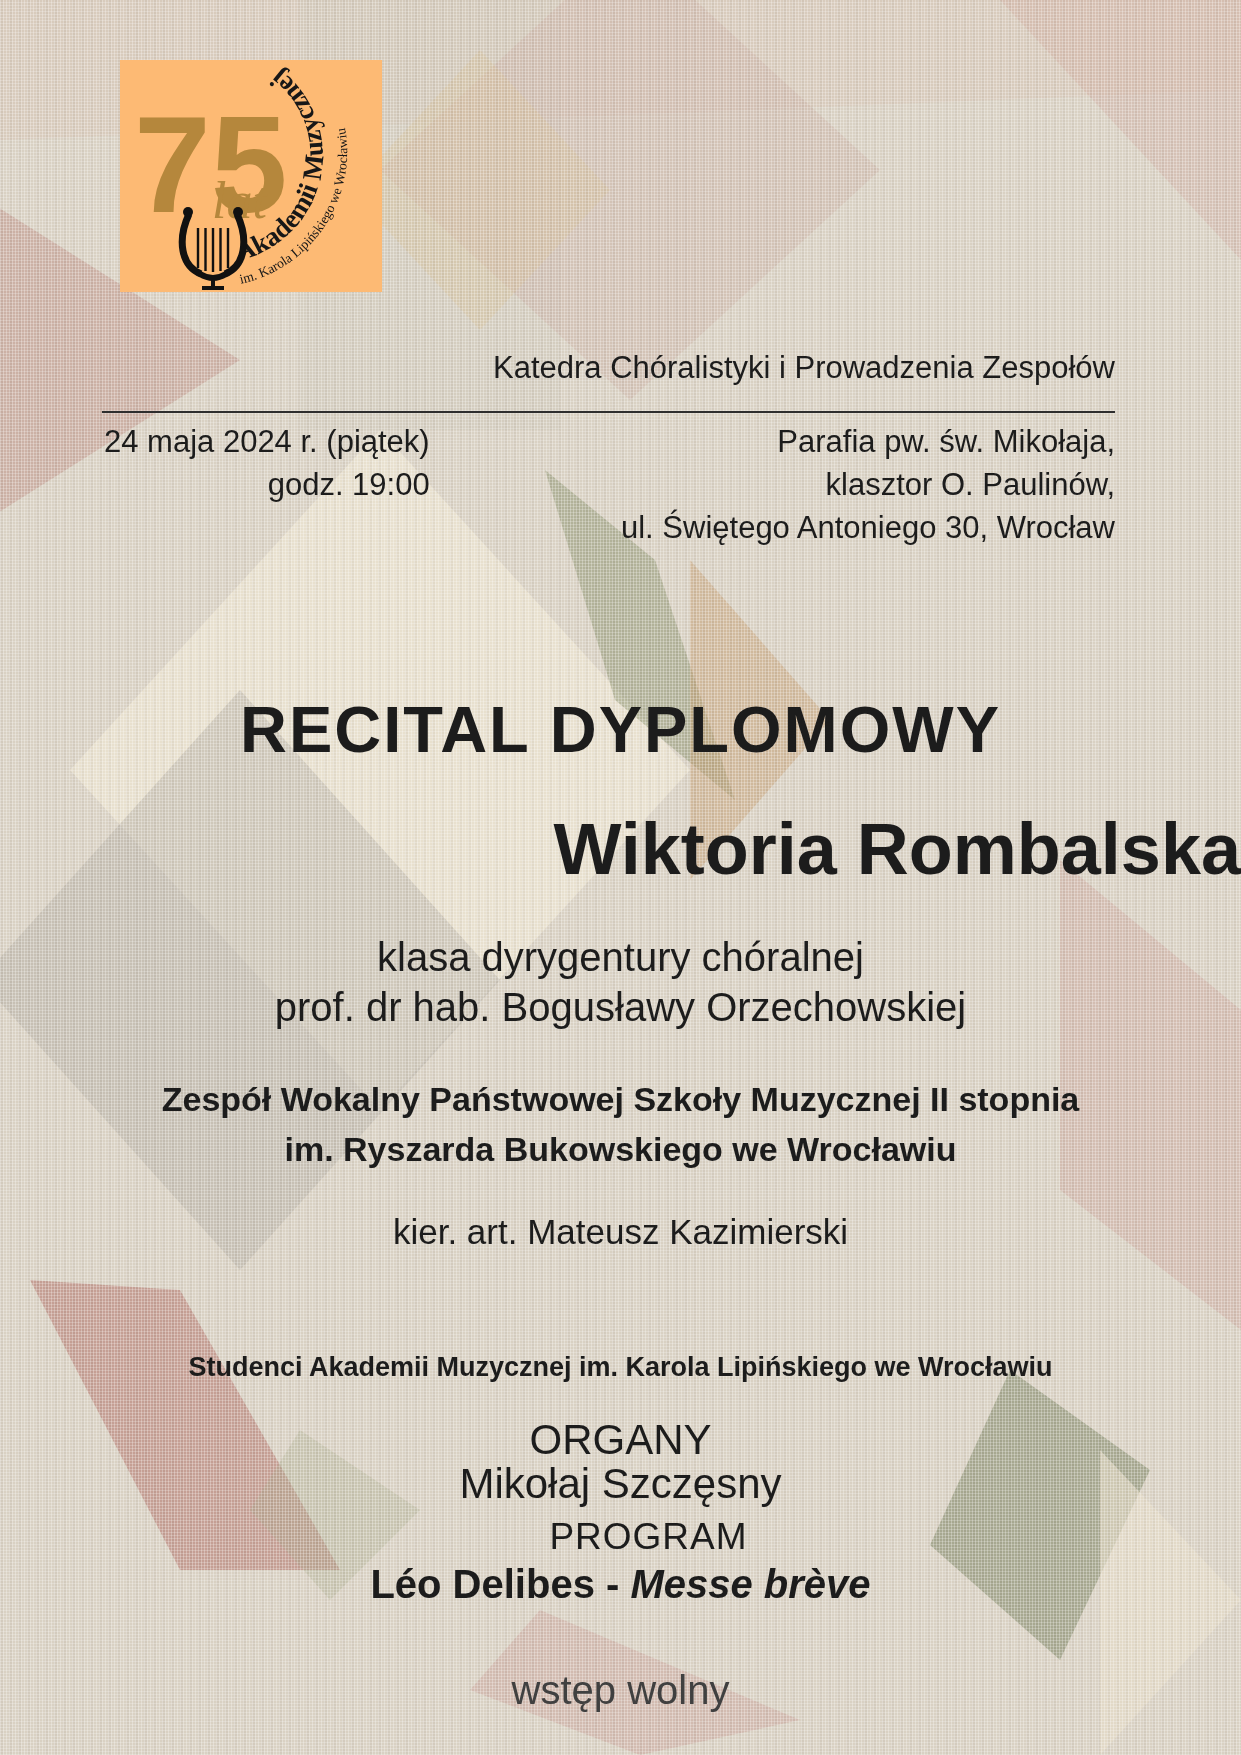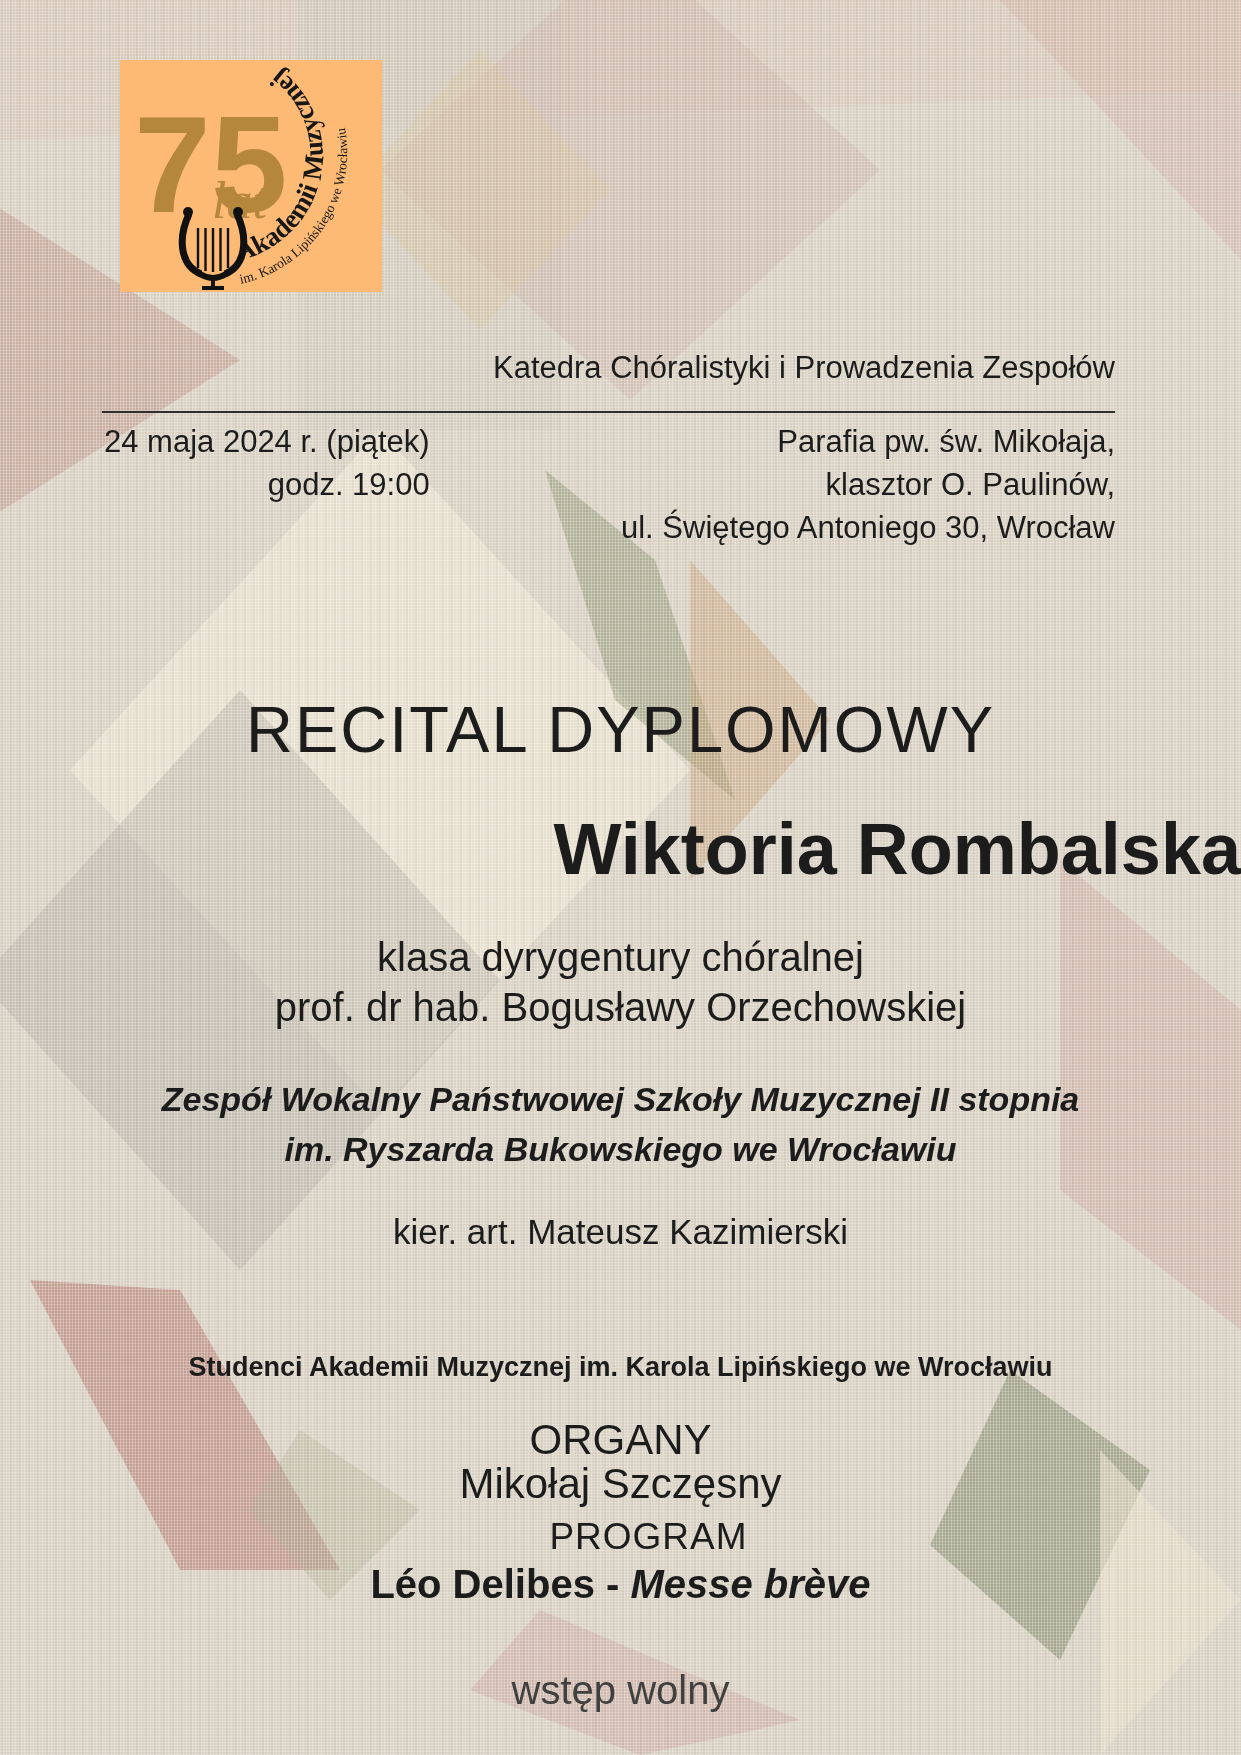--- a/index.html
+++ b/index.html
@@ -38,24 +38,24 @@
       repeating-linear-gradient(90deg, rgba(96,85,74,.05) 0 3px, rgba(0,0,0,0) 3px 9px);
   }
   
   .abs{position:absolute;}
   .logo-box{left:120px;top:60px;width:262px;height:232px;background:#fdba74;}
   .dept{right:126px;top:350px;font-size:31px;white-space:nowrap;}
   .rule{left:102px;top:411px;width:1013px;height:0;border-top:2px solid #2e2e2e;}
   .date-block{left:104px;top:420px;font-size:31px;line-height:43px;text-align:right;}
   .venue-block{right:126px;top:420px;font-size:31px;line-height:43px;text-align:right;}
   .centerline{left:0;width:1241px;text-align:center;white-space:nowrap;}
-  .title{top:692px;font-size:65px;letter-spacing:2px;font-weight:400;}
+  .title{top:692px;font-size:65px;letter-spacing:2px;font-weight:700;}
   .performer{top:808px;font-size:72px;font-weight:700;text-align:right;}
   .class-block{top:932px;font-size:40px;line-height:50px;}
-  .ensemble-block{top:1074px;font-size:34px;line-height:50px;font-weight:700;font-style:italic;}
+  .ensemble-block{top:1074px;font-size:34px;line-height:50px;font-weight:700;}
   .director{top:1212px;font-size:35px;}
   .students{top:1352px;font-size:27px;font-weight:700;}
   .organ-block{top:1418px;font-size:42px;line-height:44px;}
   .program-label{top:1516px;font-size:37px;letter-spacing:1px;margin-left:28px;}
   .program-item{top:1562px;font-size:40px;font-weight:700;}
   .program-item .work{font-style:italic;}
   .admission{top:1668px;font-size:40px;color:#404040;}
 </style>
 </head>
 <body>

